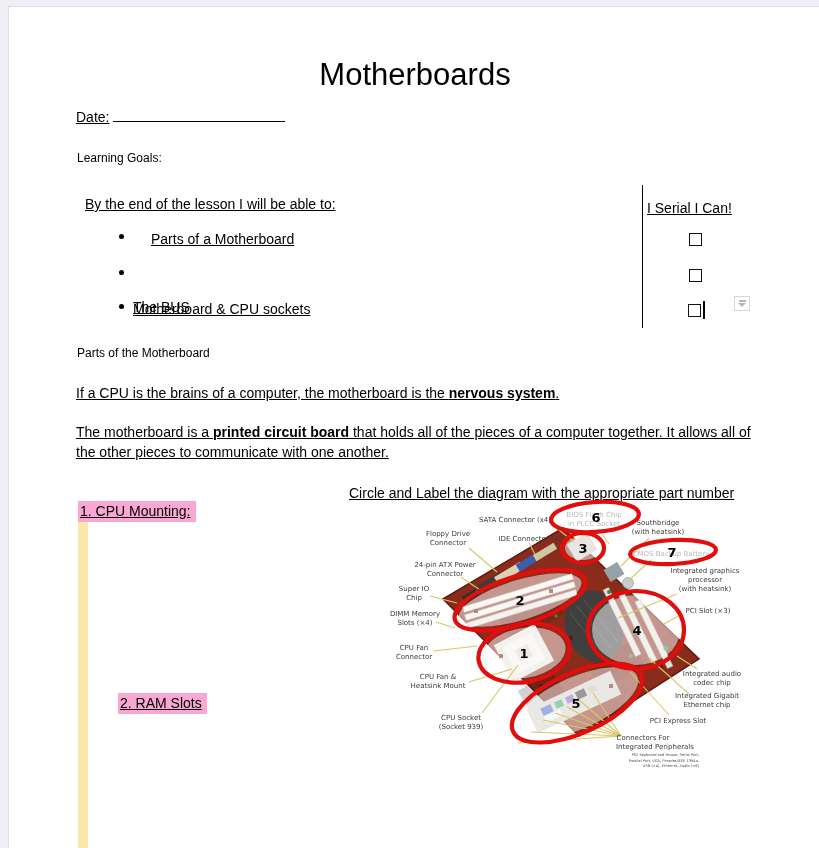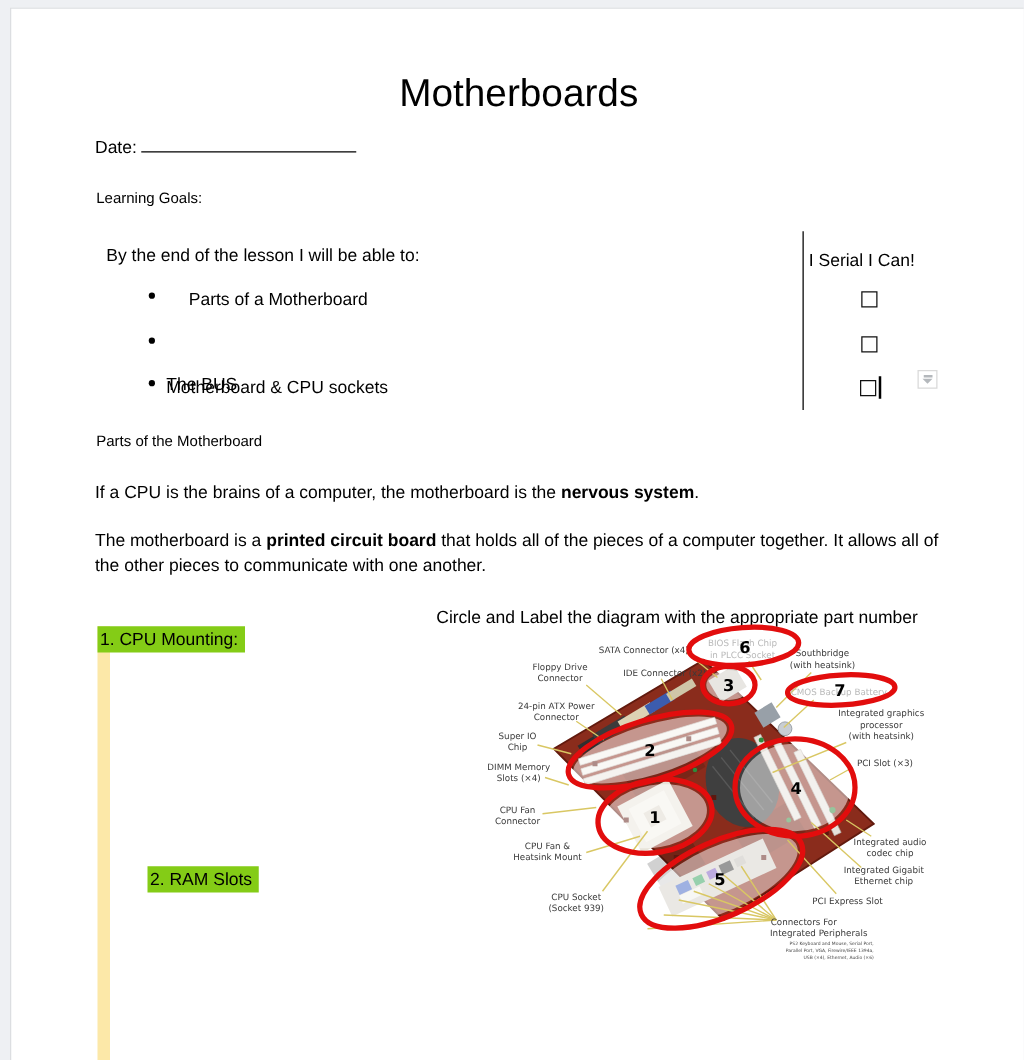--- a/index.html
+++ b/index.html
@@ -1,32 +1,32 @@
 <!DOCTYPE html>
 <html><head>
 <meta charset="utf-8">
 <style>
   html,body{margin:0;padding:0;}
   body{font-family:"Liberation Sans",sans-serif;background:#eef0f3;}
   .viewport{position:relative;width:819px;height:848px;overflow:hidden;background:#eef0f3;}
   .page{position:absolute;left:8px;top:6px;width:835px;height:870px;background:#ffffff;border:1px solid #dcdee1;box-sizing:border-box;}
   .abs{position:absolute;}
   .doc-title{left:0;top:50px;width:812px;text-align:center;font-size:31px;color:#000;letter-spacing:0px;}
-  .t14{font-size:14px;color:#000;line-height:20px;}
+  .t14{font-size:14px;color:#000;line-height:20px;text-decoration:underline;}
   .h2{font-size:12px;color:#000;}
   .date-row{left:67px;top:99px;}
   .date-underline{display:inline-block;width:172px;border-bottom:1px solid #000;height:15px;margin-left:4px;}
   .divider{left:633px;top:178px;width:1px;height:143px;background:#000;}
   .bullet-dot{width:5px;height:5px;border-radius:50%;background:#000;}
   .checkbox{width:13px;height:13px;border:1.5px solid #111;background:#fff;box-sizing:border-box;}
   .caret{width:2px;height:18px;background:#000;}
   .dd-icon{width:14px;height:13px;border:1px solid #d9d9d9;background:#fff;display:flex;align-items:center;justify-content:center;flex-direction:column;}
   .dd-bar{width:7px;height:2px;background:#b4b8bc;}
   .dd-tri{width:0;height:0;border-left:4px solid transparent;border-right:4px solid transparent;border-top:4px solid #b4b8bc;margin-top:1px;}
-  .hl{background:#84cc16;}
+  .hl{background:#f9a8d4;text-decoration:underline;}
   .prompt{font-size:14px;color:#000;padding:2px 5px 3px 2px;}
   .strip{width:10px;background:#fce8a8;}
   .diagram-labels text{font-family:"DejaVu Sans",sans-serif;font-size:7px;fill:#3a3a3a;}
   .diagram-labels text.gray{fill:#b9b9b9;}
   .diagram-labels text.tiny{font-size:3.6px;fill:#4a4a4a;}
   .numbers text{font-family:"DejaVu Sans",sans-serif;font-size:13px;font-weight:bold;fill:#000;text-anchor:middle;}
   .leaders line{stroke:#d9c763;stroke-width:1.1;}
   .redcircles ellipse{fill:none;stroke:#e20d0d;stroke-width:4.2;}
   .glow{fill:rgba(255,255,255,0.5);}
 </style>

